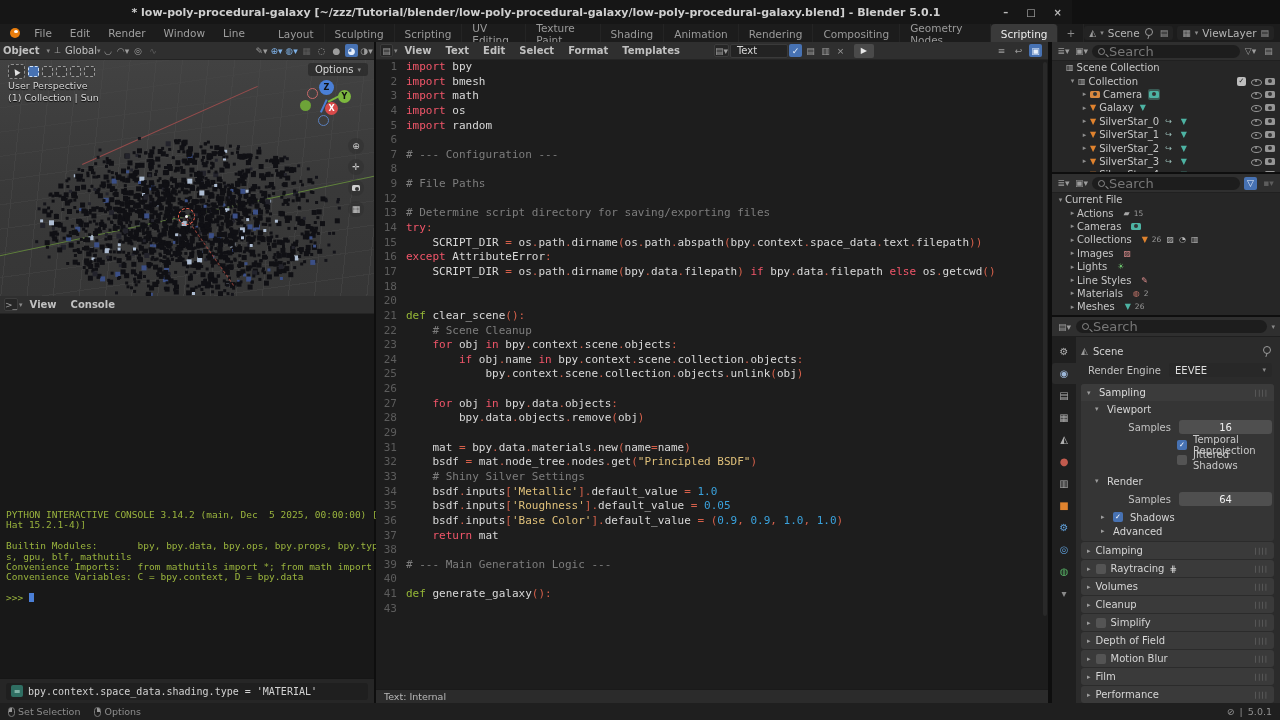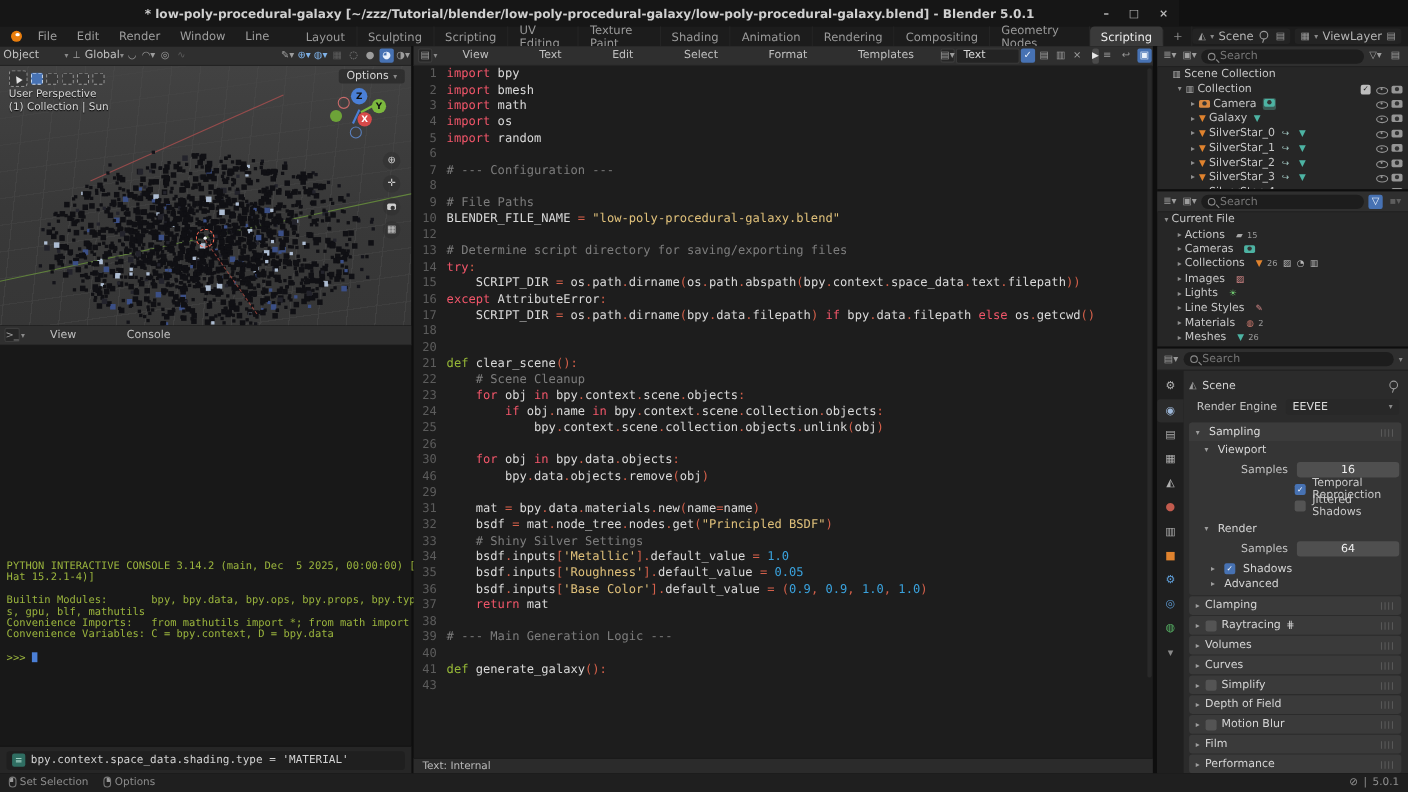--- a/index.html
+++ b/index.html
@@ -28,21 +28,21 @@
   .tb-ico{font-size:9px;color:#9b9b9b;}
   .chev{font-size:7px;color:#8a8a8a;}
 
   
   #workspace{position:absolute;left:0;top:42px;width:1280px;height:661px;background:#0e0e0e;}
   #col-left{position:absolute;left:0;top:0;width:374px;height:661px;display:flex;flex-direction:column;}
   #col-center{position:absolute;left:376px;top:0;width:672px;height:661px;display:flex;flex-direction:column;}
   #col-right{position:absolute;left:1052px;top:0;width:228px;height:661px;display:flex;flex-direction:column;}
 
   .ed-header{height:18px;background:#2f2f2f;display:flex;align-items:center;font-size:10px;color:#c0c0c0;flex:none;border-bottom:1px solid #242424;}
-  .hd-menu{padding:0 23px;}
+  .hd-menu{padding:0 7px;font-weight:bold;}
   .ico-box{display:inline-flex;align-items:center;justify-content:center;height:13px;min-width:13px;
     border-radius:2px;font-size:9px;color:#9d9d9d;margin:0 1px;}
   .ico-box.blue{background:#4772b3;color:#e8f0fb;}
   .ico-box.lblue{color:#7fb2e8;}
   .ico-box.dim{color:#5d5d5d;}
 
   
   #viewport{height:254px;flex:none;position:relative;overflow:hidden;}
   #vp-header{height:18px;background:#2f2f2f;display:flex;align-items:center;font-size:10px;color:#c0c0c0;border-bottom:1px solid #232323;overflow:hidden;}
   #vp-body{position:relative;height:236px;
@@ -93,21 +93,21 @@
   .ln{width:30px;text-align:right;padding-right:9px;color:#5c5c5c;flex:none;}
   .t-p{color:#d9d9d9}.t-k{color:#f2566a}.t-d{color:#96b837}.t-s{color:#dfc07a}
   .t-c{color:#7d7d7d}.t-n{color:#3aa2dd}.t-y{color:#d4604a}
   #code-scroll{position:absolute;right:1px;top:2px;width:4px;height:88%;background:#333;border-radius:2px;opacity:.55;}
   #te-footer{height:14px;flex:none;background:#2b2b2b;border-top:1px solid #1a1a1a;display:flex;align-items:center;padding-left:8px;font-size:9.5px;color:#b9b9b9;}
 
   
   #outliner{height:130px;flex:none;background:#262626;display:flex;flex-direction:column;overflow:hidden;}
   #blendfile{height:143px;flex:none;background:#262626;border-top:2px solid #0e0e0e;display:flex;flex-direction:column;overflow:hidden;}
   .ol-header{height:19px;background:#2f2f2f;border-bottom:1px solid #202020;display:flex;align-items:center;padding:0 4px;gap:3px;flex:none;}
-  .search-box{flex:1;height:13px;background:#1d1d1d;border-radius:7px;display:flex;align-items:center;gap:4px;padding:0 6px;color:#777;font-size:10px;}
+  .search-box{flex:1;height:13px;background:#1d1d1d;border-radius:7px;display:flex;align-items:center;gap:4px;padding:0 6px;color:#777;font-size:13px;}
   .i-search{width:7px;height:7px;border:1px solid #8a8a8a;border-radius:50%;position:relative;flex:none;}
   .i-search:after{content:"";position:absolute;left:6px;top:6px;width:4px;height:1px;background:#8a8a8a;transform:rotate(45deg);}
   .ol-rows{flex:1;overflow:hidden;font-size:10px;color:#c6c6c6;}
   .ol-row{height:13.4px;display:flex;align-items:center;}
   .ol-row .twisty{width:9px;font-size:7px;color:#8e8e8e;text-align:center;flex:none;}
   .ol-row .oicon{font-size:8px;margin:0 3px 0 1px;}
   .ol-row .cnt{font-size:7.5px;color:#9a9a9a;margin-left:1px;}
   .ol-right{margin-left:auto;display:flex;gap:5px;align-items:center;padding-right:5px;}
   .i-eye{width:9px;height:9px;position:relative;display:inline-block;}
   .i-eye:before{content:"";position:absolute;left:0;top:2px;width:9px;height:5px;border-radius:50%;border:1px solid #969696;}
@@ -336,37 +336,36 @@
         <div id="code-lines">
             <div class="cl"><span class="ln">1</span><span class="code"><span class="t-k">import</span><span class="t-p"> bpy</span></span></div>
             <div class="cl"><span class="ln">2</span><span class="code"><span class="t-k">import</span><span class="t-p"> bmesh</span></span></div>
             <div class="cl"><span class="ln">3</span><span class="code"><span class="t-k">import</span><span class="t-p"> math</span></span></div>
             <div class="cl"><span class="ln">4</span><span class="code"><span class="t-k">import</span><span class="t-p"> os</span></span></div>
             <div class="cl"><span class="ln">5</span><span class="code"><span class="t-k">import</span><span class="t-p"> random</span></span></div>
             <div class="cl"><span class="ln">6</span><span class="code"></span></div>
             <div class="cl"><span class="ln">7</span><span class="code"><span class="t-c"># --- Configuration ---</span></span></div>
             <div class="cl"><span class="ln">8</span><span class="code"></span></div>
             <div class="cl"><span class="ln">9</span><span class="code"><span class="t-c"># File Paths</span></span></div>
-            <div class="cl"><span class="ln">10</span><span class="code"><span class="t-p">BLENDER_FILE_NAME </span><span class="t-y">=</span><span class="t-p"> </span><span class="t-s">"low-poly-procedural-galaxy.blend"</span></span></div>
             <div class="cl"><span class="ln">12</span><span class="code"></span></div>
             <div class="cl"><span class="ln">13</span><span class="code"><span class="t-c"># Determine script directory for saving/exporting files</span></span></div>
             <div class="cl"><span class="ln">14</span><span class="code"><span class="t-k">try</span><span class="t-y">:</span></span></div>
             <div class="cl"><span class="ln">15</span><span class="code"><span class="t-p">    SCRIPT_DIR </span><span class="t-y">=</span><span class="t-p"> os</span><span class="t-y">.</span><span class="t-p">path</span><span class="t-y">.</span><span class="t-p">dirname</span><span class="t-y">(</span><span class="t-p">os</span><span class="t-y">.</span><span class="t-p">path</span><span class="t-y">.</span><span class="t-p">abspath</span><span class="t-y">(</span><span class="t-p">bpy</span><span class="t-y">.</span><span class="t-p">context</span><span class="t-y">.</span><span class="t-p">space_data</span><span class="t-y">.</span><span class="t-p">text</span><span class="t-y">.</span><span class="t-p">filepath</span><span class="t-y">)</span><span class="t-y">)</span></span></div>
             <div class="cl"><span class="ln">16</span><span class="code"><span class="t-k">except</span><span class="t-p"> AttributeError</span><span class="t-y">:</span></span></div>
             <div class="cl"><span class="ln">17</span><span class="code"><span class="t-p">    SCRIPT_DIR </span><span class="t-y">=</span><span class="t-p"> os</span><span class="t-y">.</span><span class="t-p">path</span><span class="t-y">.</span><span class="t-p">dirname</span><span class="t-y">(</span><span class="t-p">bpy</span><span class="t-y">.</span><span class="t-p">data</span><span class="t-y">.</span><span class="t-p">filepath</span><span class="t-y">)</span><span class="t-p"> </span><span class="t-k">if</span><span class="t-p"> bpy</span><span class="t-y">.</span><span class="t-p">data</span><span class="t-y">.</span><span class="t-p">filepath </span><span class="t-k">else</span><span class="t-p"> os</span><span class="t-y">.</span><span class="t-p">getcwd</span><span class="t-y">(</span><span class="t-y">)</span></span></div>
             <div class="cl"><span class="ln">18</span><span class="code"></span></div>
             <div class="cl"><span class="ln">20</span><span class="code"></span></div>
             <div class="cl"><span class="ln">21</span><span class="code"><span class="t-d">def</span><span class="t-p"> clear_scene</span><span class="t-y">(</span><span class="t-y">)</span><span class="t-y">:</span></span></div>
             <div class="cl"><span class="ln">22</span><span class="code"><span class="t-p">    </span><span class="t-c"># Scene Cleanup</span></span></div>
             <div class="cl"><span class="ln">23</span><span class="code"><span class="t-p">    </span><span class="t-k">for</span><span class="t-p"> obj </span><span class="t-k">in</span><span class="t-p"> bpy</span><span class="t-y">.</span><span class="t-p">context</span><span class="t-y">.</span><span class="t-p">scene</span><span class="t-y">.</span><span class="t-p">objects</span><span class="t-y">:</span></span></div>
             <div class="cl"><span class="ln">24</span><span class="code"><span class="t-p">        </span><span class="t-k">if</span><span class="t-p"> obj</span><span class="t-y">.</span><span class="t-p">name </span><span class="t-k">in</span><span class="t-p"> bpy</span><span class="t-y">.</span><span class="t-p">context</span><span class="t-y">.</span><span class="t-p">scene</span><span class="t-y">.</span><span class="t-p">collection</span><span class="t-y">.</span><span class="t-p">objects</span><span class="t-y">:</span></span></div>
             <div class="cl"><span class="ln">25</span><span class="code"><span class="t-p">            bpy</span><span class="t-y">.</span><span class="t-p">context</span><span class="t-y">.</span><span class="t-p">scene</span><span class="t-y">.</span><span class="t-p">collection</span><span class="t-y">.</span><span class="t-p">objects</span><span class="t-y">.</span><span class="t-p">unlink</span><span class="t-y">(</span><span class="t-p">obj</span><span class="t-y">)</span></span></div>
             <div class="cl"><span class="ln">26</span><span class="code"></span></div>
-            <div class="cl"><span class="ln">30</span><span class="code"><span class="t-p">    </span><span class="t-k">for</span><span class="t-p"> obj </span><span class="t-k">in</span><span class="t-p"> bpy</span><span class="t-y">.</span><span class="t-p">data</span><span class="t-y">.</span><span class="t-p">objects</span><span class="t-y">:</span></span></div>
-            <div class="cl"><span class="ln">46</span><span class="code"><span class="t-p">        bpy</span><span class="t-y">.</span><span class="t-p">data</span><span class="t-y">.</span><span class="t-p">objects</span><span class="t-y">.</span><span class="t-p">remove</span><span class="t-y">(</span><span class="t-p">obj</span><span class="t-y">)</span></span></div>
+            <div class="cl"><span class="ln">27</span><span class="code"><span class="t-p">    </span><span class="t-k">for</span><span class="t-p"> obj </span><span class="t-k">in</span><span class="t-p"> bpy</span><span class="t-y">.</span><span class="t-p">data</span><span class="t-y">.</span><span class="t-p">objects</span><span class="t-y">:</span></span></div>
+            <div class="cl"><span class="ln">28</span><span class="code"><span class="t-p">        bpy</span><span class="t-y">.</span><span class="t-p">data</span><span class="t-y">.</span><span class="t-p">objects</span><span class="t-y">.</span><span class="t-p">remove</span><span class="t-y">(</span><span class="t-p">obj</span><span class="t-y">)</span></span></div>
             <div class="cl"><span class="ln">29</span><span class="code"></span></div>
             <div class="cl"><span class="ln">31</span><span class="code"><span class="t-p">    mat </span><span class="t-y">=</span><span class="t-p"> bpy</span><span class="t-y">.</span><span class="t-p">data</span><span class="t-y">.</span><span class="t-p">materials</span><span class="t-y">.</span><span class="t-p">new</span><span class="t-y">(</span><span class="t-p">name</span><span class="t-y">=</span><span class="t-p">name</span><span class="t-y">)</span></span></div>
             <div class="cl"><span class="ln">32</span><span class="code"><span class="t-p">    bsdf </span><span class="t-y">=</span><span class="t-p"> mat</span><span class="t-y">.</span><span class="t-p">node_tree</span><span class="t-y">.</span><span class="t-p">nodes</span><span class="t-y">.</span><span class="t-p">get</span><span class="t-y">(</span><span class="t-s">"Principled BSDF"</span><span class="t-y">)</span></span></div>
             <div class="cl"><span class="ln">33</span><span class="code"><span class="t-p">    </span><span class="t-c"># Shiny Silver Settings</span></span></div>
             <div class="cl"><span class="ln">34</span><span class="code"><span class="t-p">    bsdf</span><span class="t-y">.</span><span class="t-p">inputs</span><span class="t-y">[</span><span class="t-s">'Metallic'</span><span class="t-y">]</span><span class="t-y">.</span><span class="t-p">default_value </span><span class="t-y">=</span><span class="t-p"> </span><span class="t-n">1.0</span></span></div>
             <div class="cl"><span class="ln">35</span><span class="code"><span class="t-p">    bsdf</span><span class="t-y">.</span><span class="t-p">inputs</span><span class="t-y">[</span><span class="t-s">'Roughness'</span><span class="t-y">]</span><span class="t-y">.</span><span class="t-p">default_value </span><span class="t-y">=</span><span class="t-p"> </span><span class="t-n">0.05</span></span></div>
             <div class="cl"><span class="ln">36</span><span class="code"><span class="t-p">    bsdf</span><span class="t-y">.</span><span class="t-p">inputs</span><span class="t-y">[</span><span class="t-s">'Base Color'</span><span class="t-y">]</span><span class="t-y">.</span><span class="t-p">default_value </span><span class="t-y">=</span><span class="t-p"> </span><span class="t-y">(</span><span class="t-n">0.9</span><span class="t-y">,</span><span class="t-p"> </span><span class="t-n">0.9</span><span class="t-y">,</span><span class="t-p"> </span><span class="t-n">1.0</span><span class="t-y">,</span><span class="t-p"> </span><span class="t-n">1.0</span><span class="t-y">)</span></span></div>
             <div class="cl"><span class="ln">37</span><span class="code"><span class="t-p">    </span><span class="t-k">return</span><span class="t-p"> mat</span></span></div>
             <div class="cl"><span class="ln">38</span><span class="code"></span></div>
             <div class="cl"><span class="ln">39</span><span class="code"><span class="t-c"># --- Main Generation Logic ---</span></span></div>
@@ -651,21 +650,21 @@
                 <span class="" style="margin-right: 4px; font-size: 9px;">⋕ </span>
                 <span class="grip">||||</span>
               </div>
               <div class="panel-row">
                 <span class="twisty" style="font-size: 7px; color: rgb(157, 157, 157);">▸</span>
                 <span class="">Volumes</span>
                 <span class="grip">||||</span>
               </div>
               <div class="panel-row">
                 <span class="twisty" style="font-size: 7px; color: rgb(157, 157, 157);">▸</span>
-                <span class="">Curves</span>
+                <span class="">Cleanup</span>
                 <span class="grip">||||</span>
               </div>
               <div class="panel-row">
                 <span class="twisty" style="font-size: 7px; color: rgb(157, 157, 157);">▸</span>
                 <span class="cb"></span>
                 <span class="">Simplify</span>
                 <span class="grip">||||</span>
               </div>
               <div class="panel-row">
                 <span class="twisty" style="font-size: 7px; color: rgb(157, 157, 157);">▸</span>

